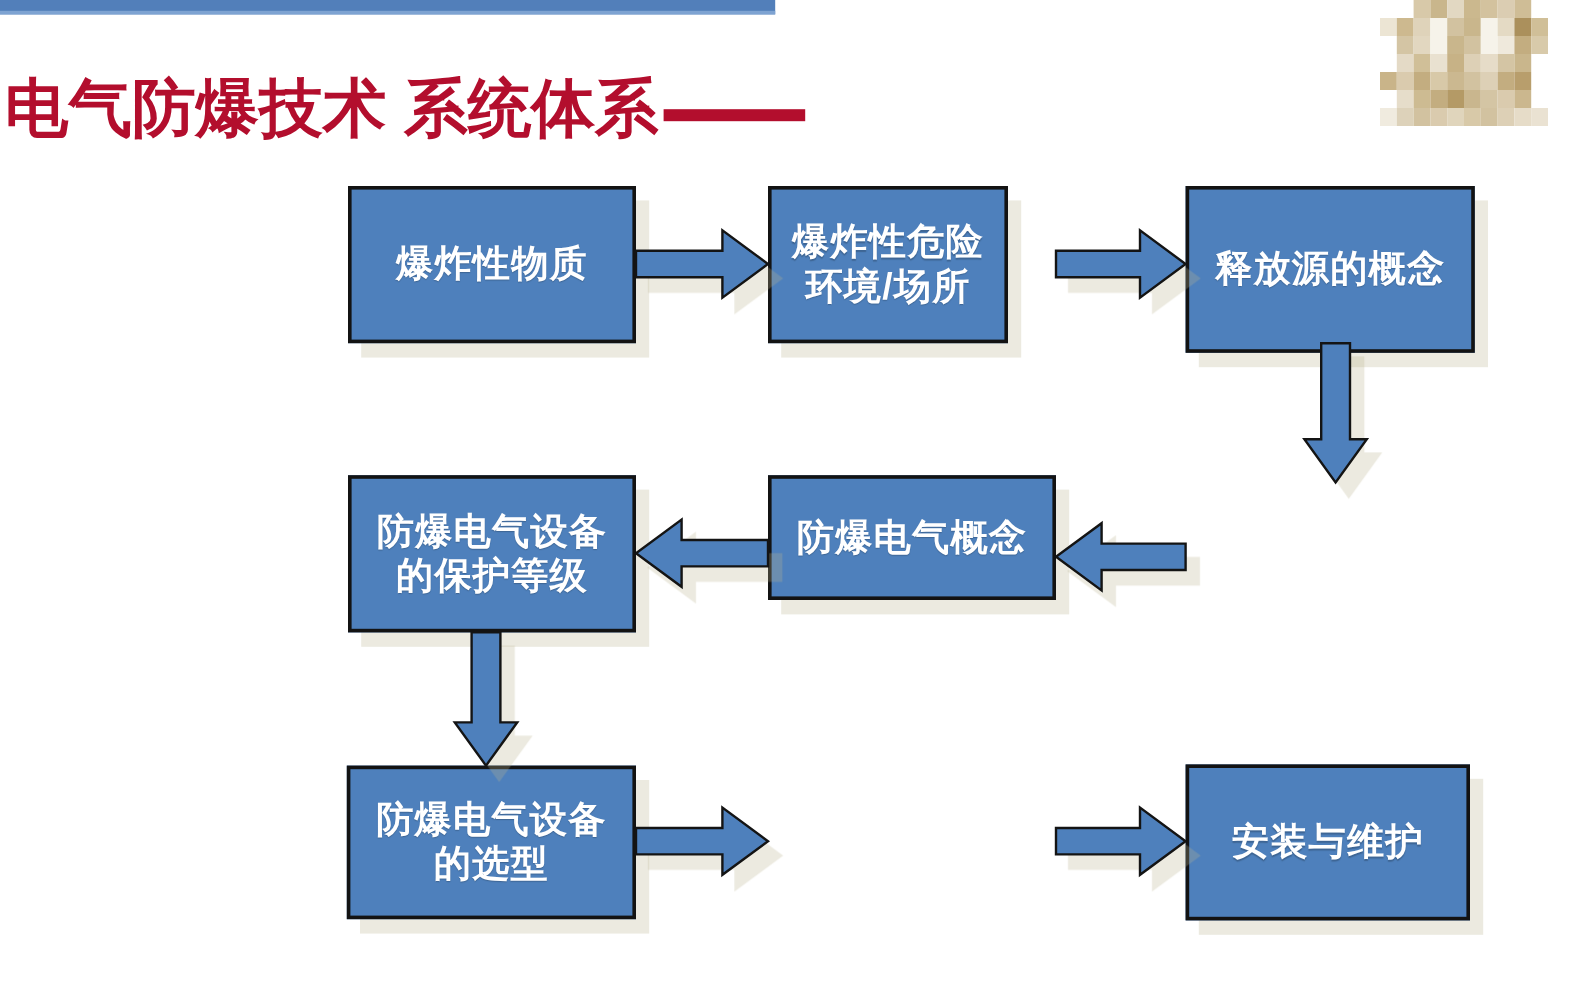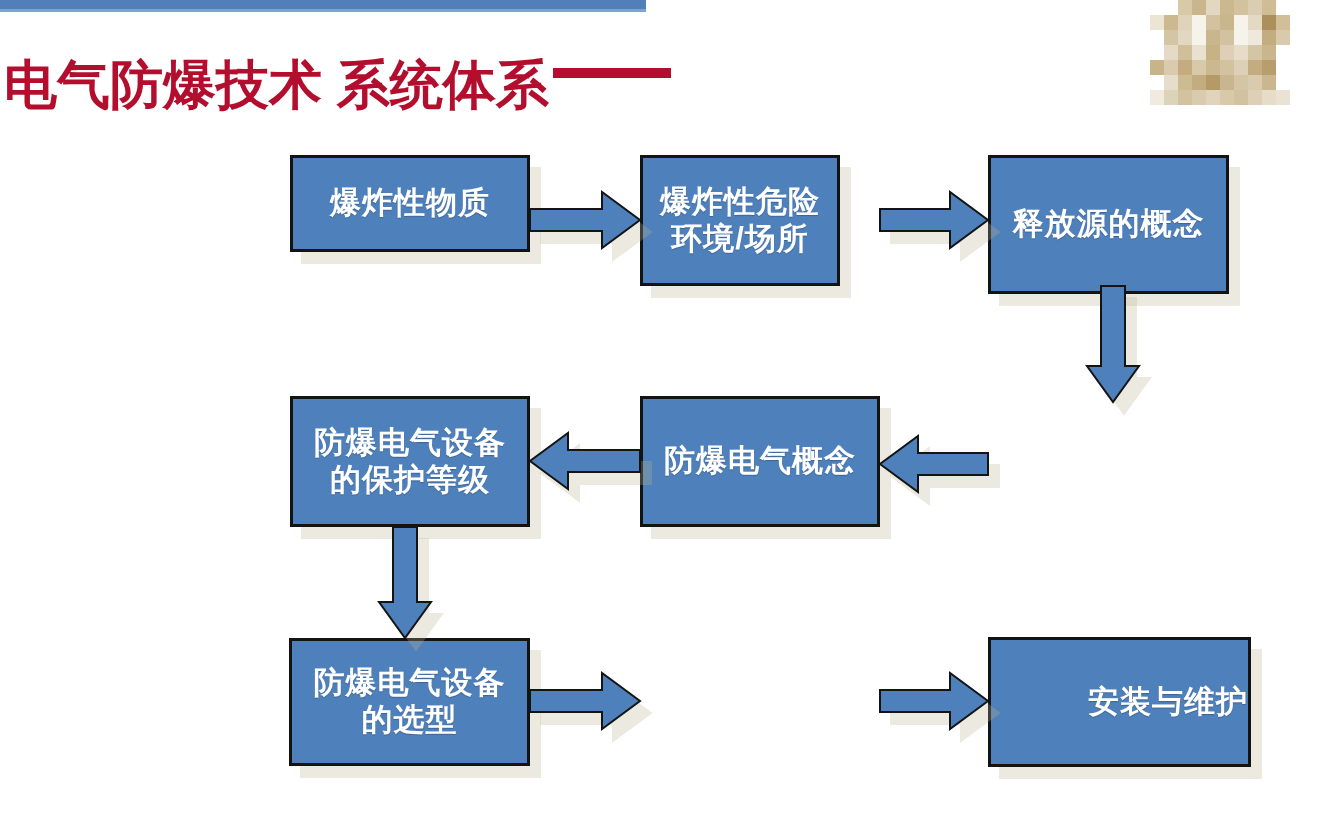--- a/index.html
+++ b/index.html
@@ -12,21 +12,21 @@
 
   
   .top-bar{
     position:absolute;left:0;top:0;width:646px;height:9px;
     background:#527fba;border-bottom:3px solid #7ea3d2;
   }
 
   
   .title{
     position:absolute;left:4px;top:22px;height:66px;
-    display:flex;align-items:flex-start;
+    display:flex;align-items:center;
     font-size:53px;font-weight:700;color:#b30e2d;
     letter-spacing:0px;line-height:1;white-space:pre;
   }
   .title-dash{
     display:inline-block;width:118px;height:10px;background:#b30e2d;
     margin-left:4px;margin-top:10px;
   }
 
   
   .logo{
@@ -39,29 +39,29 @@
     position:absolute;box-sizing:border-box;
     background:#4e80bc;border:3px solid #131313;
     box-shadow:11px 12px 0 rgba(188,178,142,0.28);
     display:flex;align-items:center;justify-content:center;text-align:center;
   }
   .box-label{
     color:#ffffff;font-weight:700;font-size:31px;line-height:1.18;
     letter-spacing:1px;white-space:pre-line;
     text-shadow:0 1px 1px rgba(0,0,0,0.22);
   }
-  .b1{left:290px;top:155px;width:240px;height:97px;}
+  .b1{left:290px;top:155px;width:240px;height:131px;}
   .b2{left:640px;top:155px;width:200px;height:131px;}
   .b3{left:988px;top:155px;width:241px;height:139px;}
   .b4{left:290px;top:396px;width:240px;height:131px;}
-  .b5{left:640px;top:396px;width:240px;height:131px;}
+  .b5{left:640px;top:396px;width:240px;height:104px;}
   .b6{left:988px;top:402px;width:240px;height:131px;}
   .b7{left:289px;top:638px;width:241px;height:128px;}
   .b8{left:640px;top:638px;width:240px;height:128px;}
-  .b9{left:988px;top:637px;width:263px;height:130px;justify-content:flex-end;}
+  .b9{left:988px;top:637px;width:237px;height:130px;}
 
   
   .arrow{position:absolute;overflow:visible;
     filter:drop-shadow(11px 12px rgba(188,178,142,0.28));}
   .arrow polygon{fill:#4e80bc;stroke:#141414;stroke-width:2;stroke-linejoin:miter;}
   .a1{left:530px;top:192px;}
   .a2{left:880px;top:192px;}
   .a3{left:1087px;top:286px;}
   .a4{left:880px;top:436px;}
   .a5{left:530px;top:433px;}

